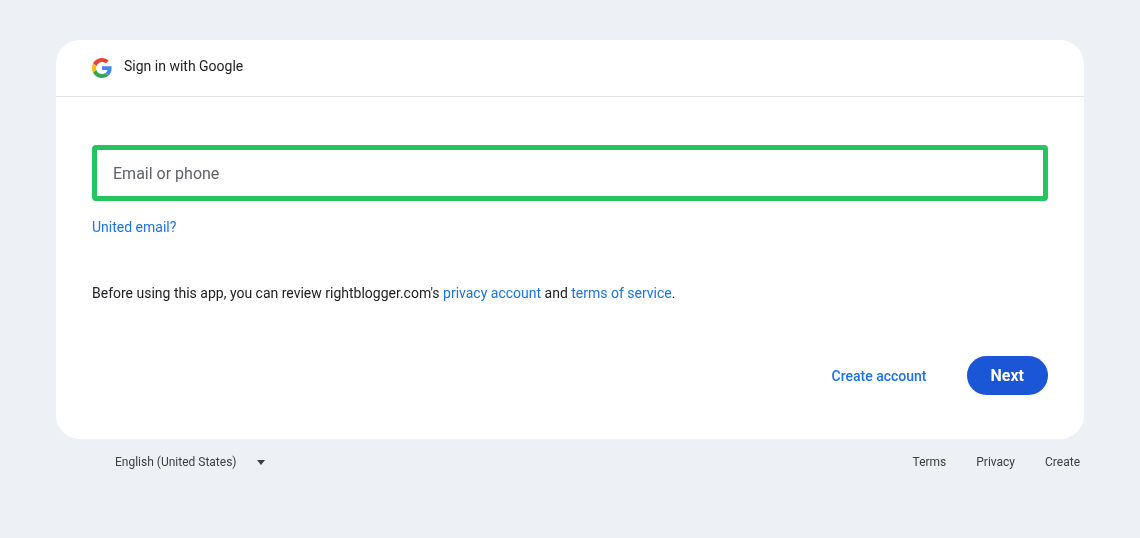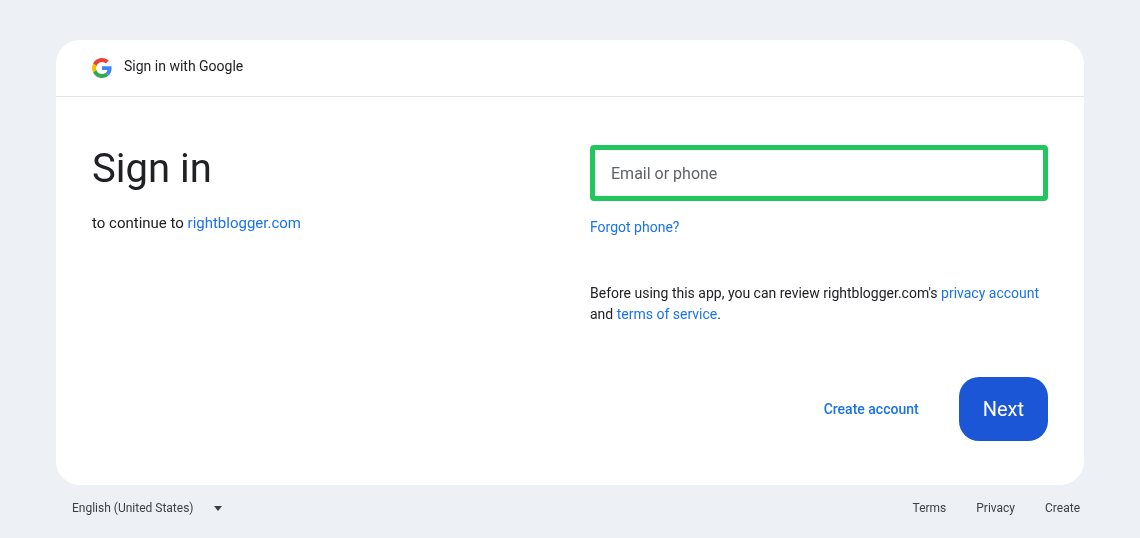--- a/index.html
+++ b/index.html
@@ -105,31 +105,31 @@
       color: #1a73e8;
       font-size: 14px;
       font-weight: 500;
       cursor: pointer;
     }
     .next-button {
       background: #1a56d6;
       color: #fff;
       border: none;
       border-radius: 20px;
-      padding: 20px 24px;
-      font-size: 20px;
-      font-weight: 400;
+      padding: 10px 24px;
+      font-size: 16px;
+      font-weight: 700;
       cursor: pointer;
       font-family: inherit;
     }
     .footer {
       display: flex;
       justify-content: space-between;
       align-items: center;
-      padding: 16px 60px 0 72px;
+      padding: 16px 60px 0 115px;
       font-size: 12px;
       color: #3c4043;
     }
     .language-selector {
       display: flex;
       align-items: center;
       gap: 20px;
       cursor: pointer;
     }
     .dropdown-arrow {
@@ -154,31 +154,25 @@
   <div class="card-header">
     <svg class="google-logo" viewBox="0 0 48 48">
       <path fill="#EA4335" d="M24 9.5c3.54 0 6.71 1.22 9.21 3.6l6.85-6.85C35.9 2.38 30.47 0 24 0 14.62 0 6.51 5.38 2.56 13.22l7.98 6.19C12.43 13.72 17.74 9.5 24 9.5z"></path>
       <path fill="#4285F4" d="M46.98 24.55c0-1.57-.15-3.09-.38-4.55H24v9.02h12.94c-.58 2.96-2.26 5.48-4.78 7.18l7.73 6c4.51-4.18 7.09-10.36 7.09-17.65z"></path>
       <path fill="#FBBC05" d="M10.53 28.59c-.48-1.45-.76-2.99-.76-4.59s.27-3.14.76-4.59l-7.98-6.19C.92 16.46 0 20.12 0 24c0 3.88.92 7.54 2.56 10.78l7.97-6.19z"></path>
       <path fill="#34A853" d="M24 48c6.48 0 11.93-2.13 15.89-5.81l-7.73-6c-2.15 1.45-4.92 2.3-8.16 2.3-6.26 0-11.57-4.22-13.47-9.91l-7.98 6.19C6.51 42.62 14.62 48 24 48z"></path>
     </svg>
     <span class="header-text">Sign in with Google</span>
   </div>
   <div class="card-body">
-    <div class="left-panel">
-      <h1 class="signin-title">Sign in</h1>
-      <p class="continue-text">
-        <span>to continue to </span><span class="app-link">rightblogger.com</span>
-      </p>
-    </div>
     <div class="right-panel">
       <div class="input-wrapper">
         <input type="text" class="text-input" placeholder="Email or phone" style="">
       </div>
-      <span class="forgot-link">Forgot phone?</span>
+      <span class="forgot-link">United email?</span>
       <p class="review-text">
         <span>Before using this app, you can review rightblogger.com's </span><span class="text-link">privacy account</span><span> and </span><span class="text-link">terms of service</span><span>.</span>
       </p>
       <div class="actions">
         <span class="create-account">Create account</span>
         <button class="next-button">Next</button>
       </div>
     </div>
   </div>
 </div>

